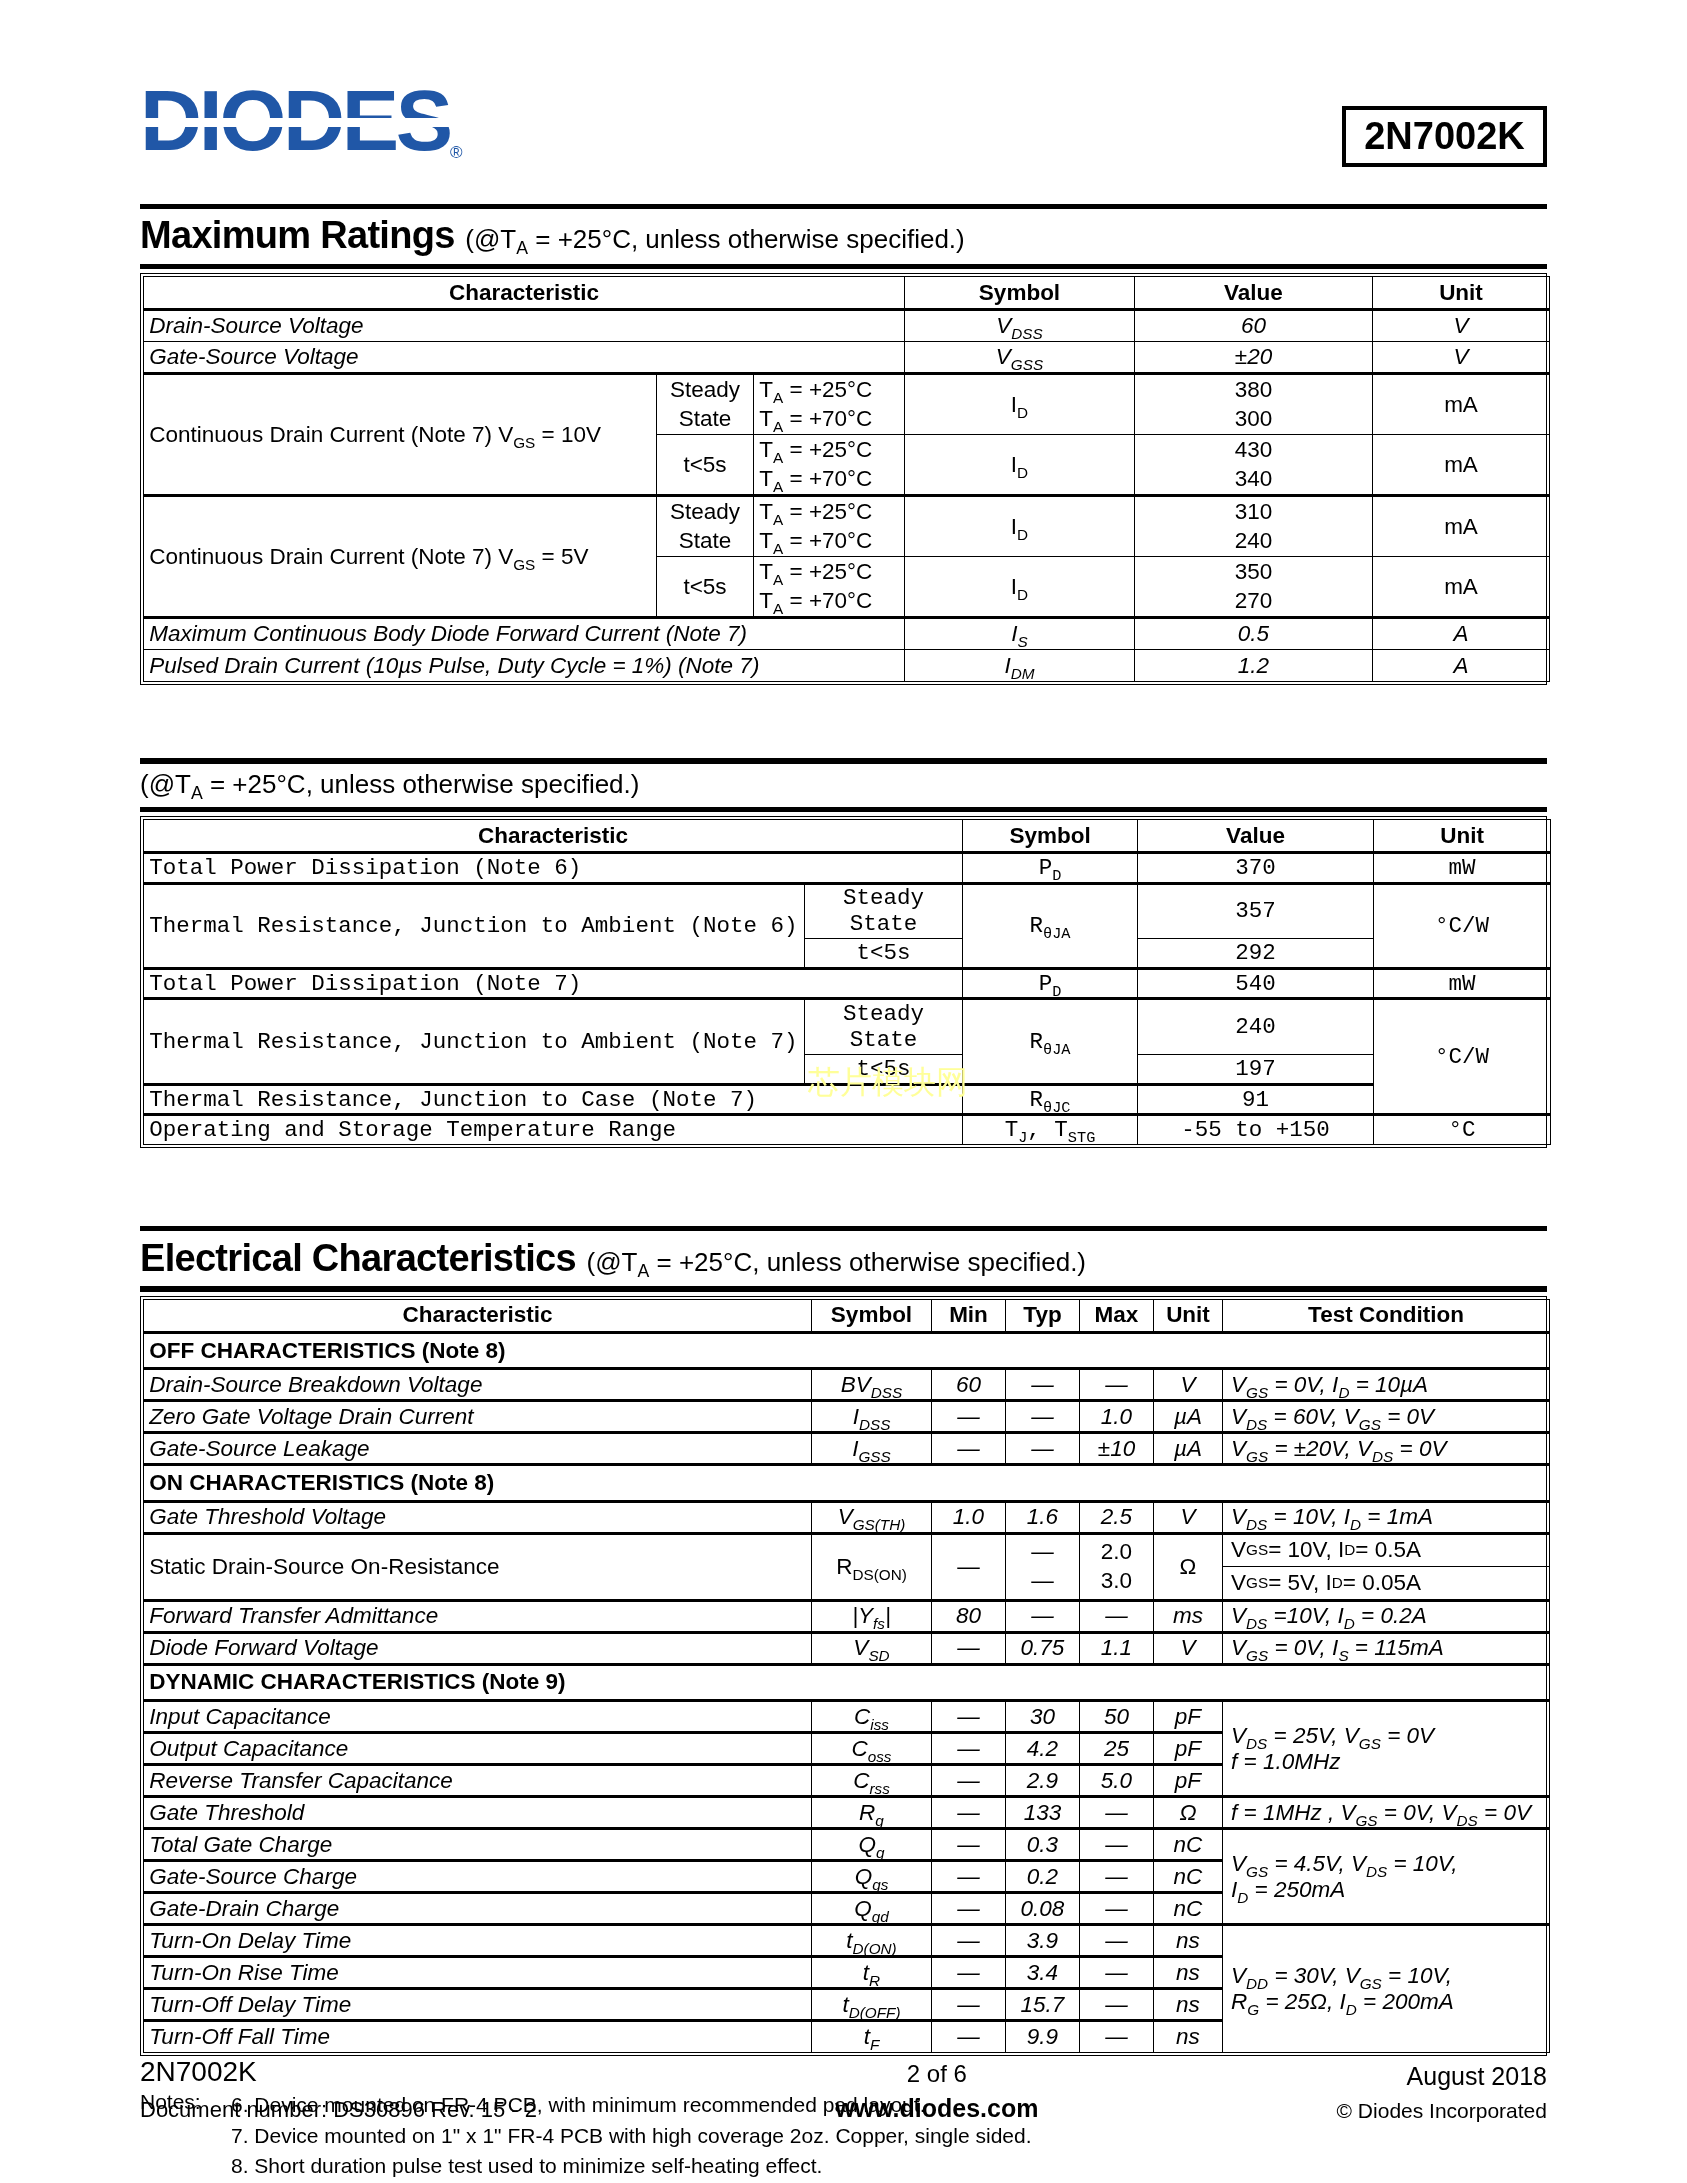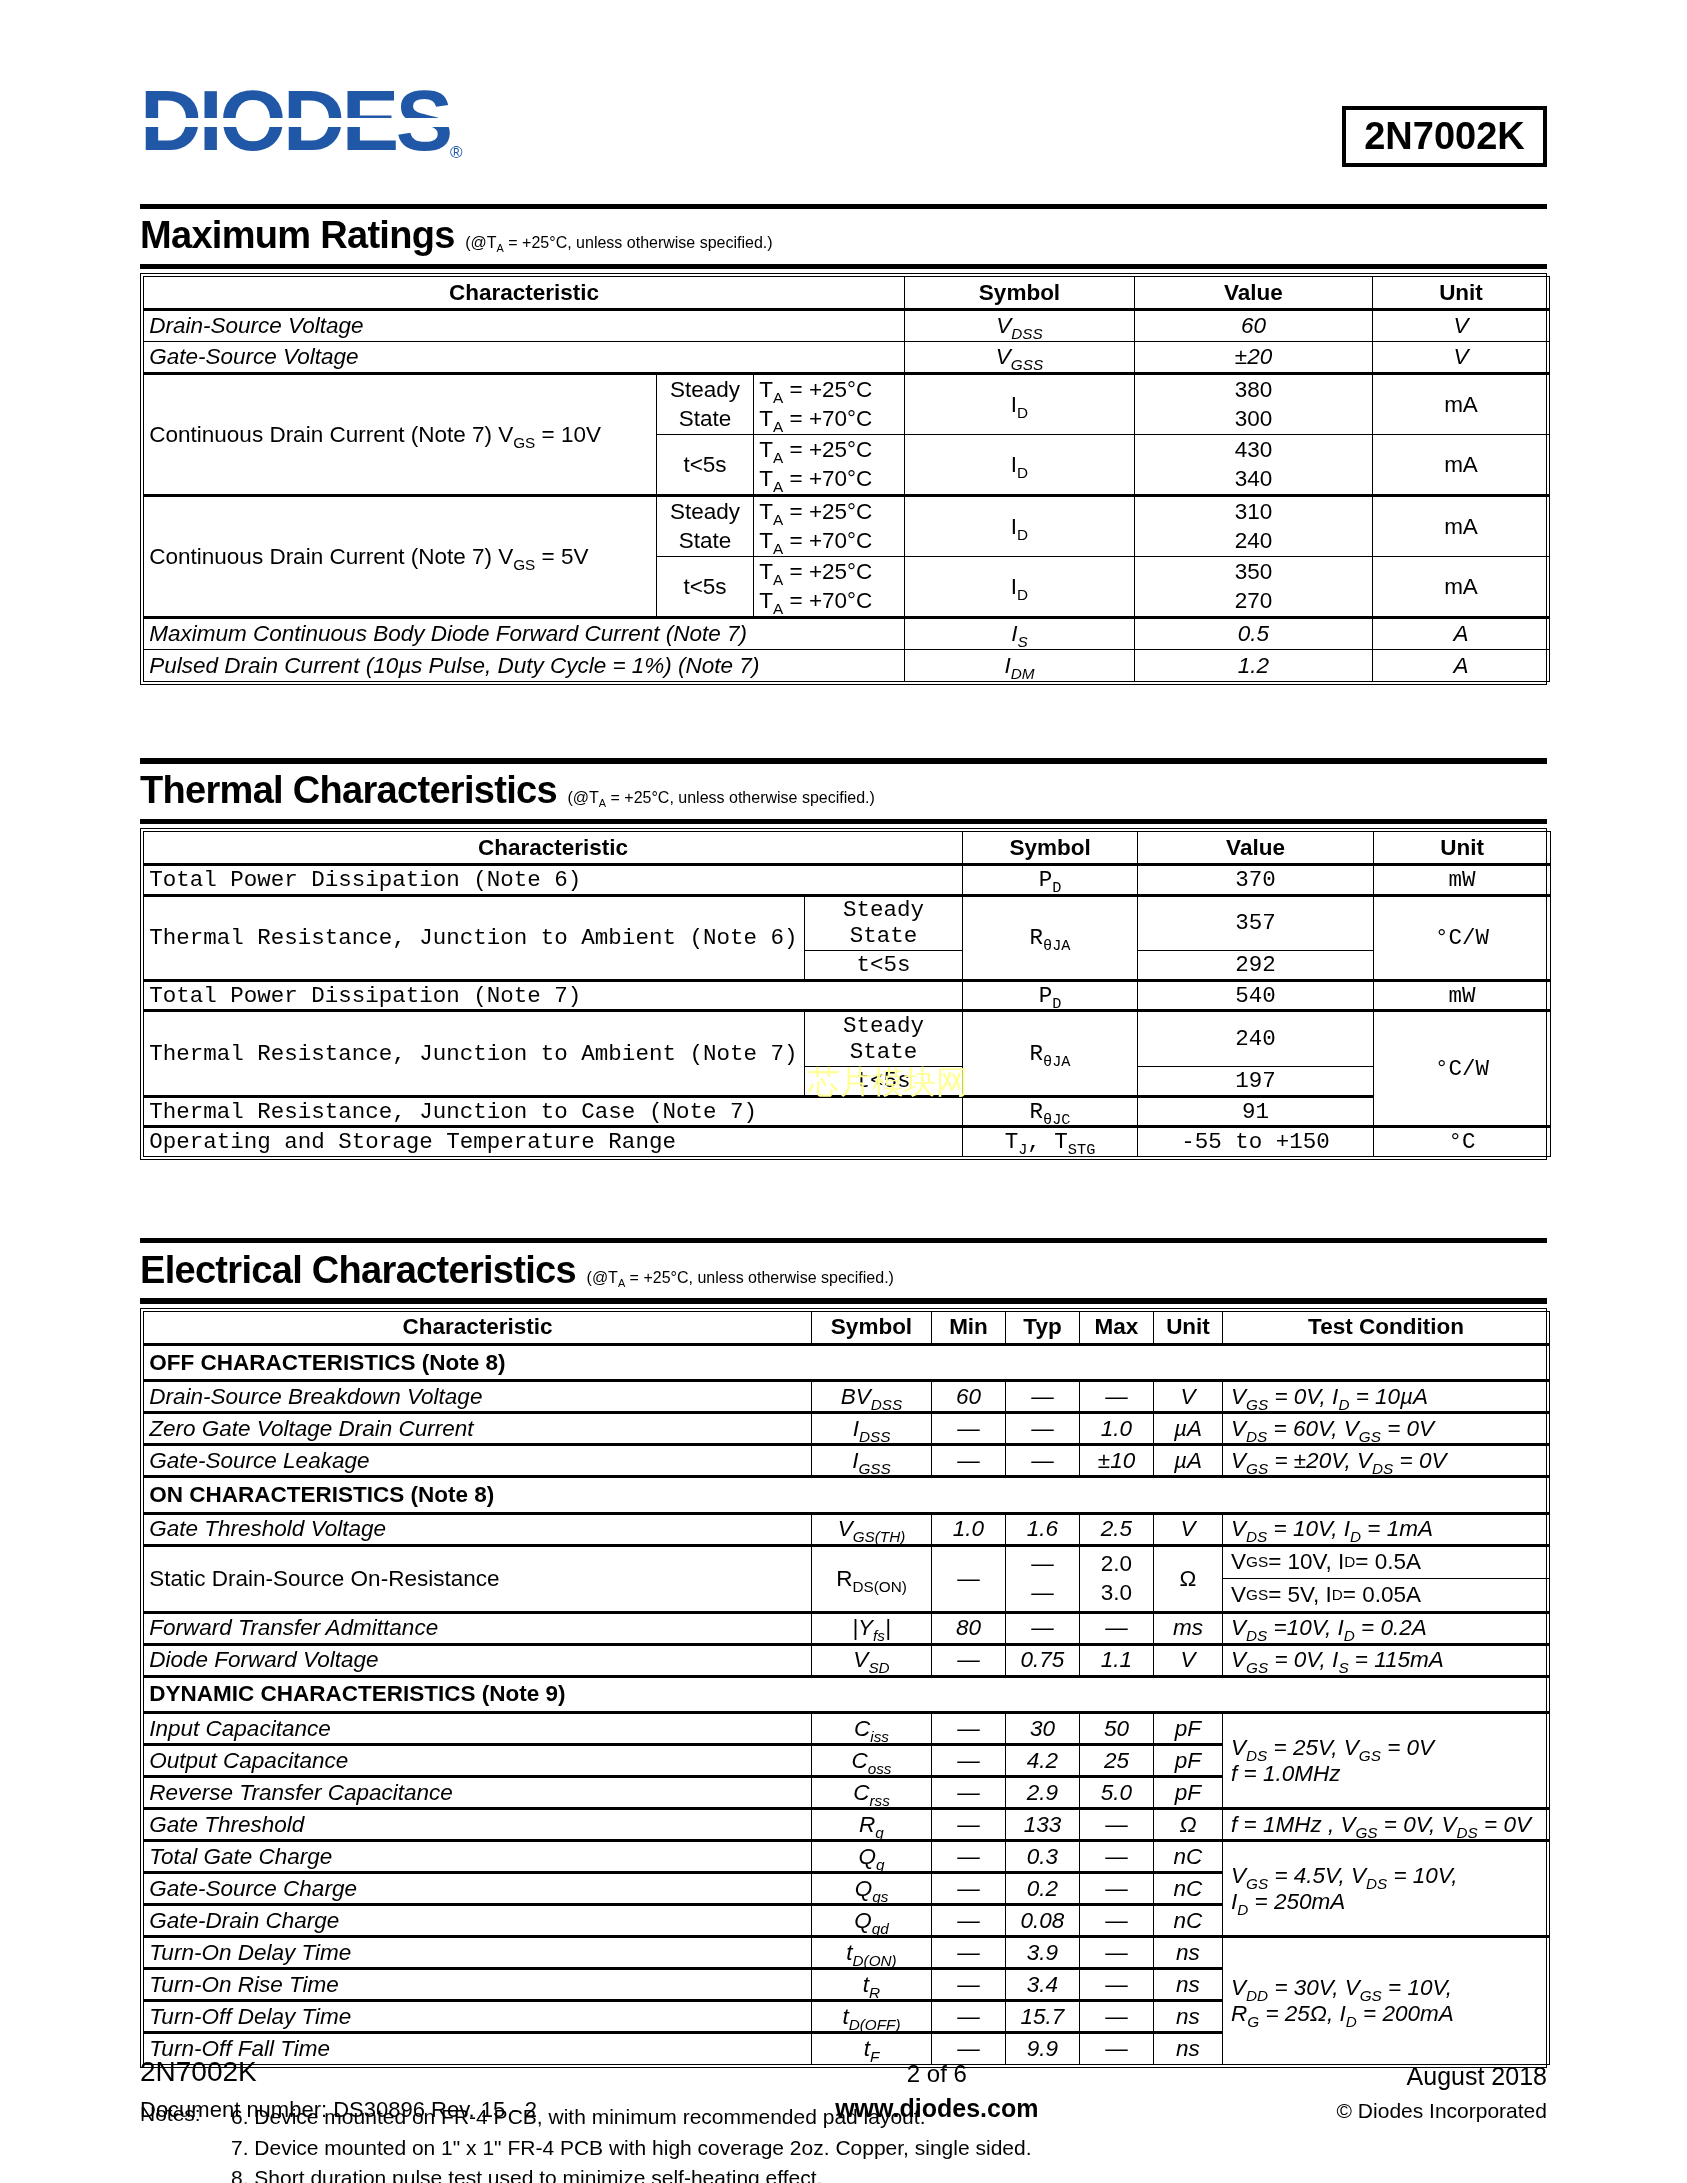--- a/index.html
+++ b/index.html
@@ -16,21 +16,21 @@
   .logo-word { position:relative; display:inline-block; font-size:86px; font-weight:900; letter-spacing:-3.3px; color:#2057a7; line-height:1; }
   .logo-stripe { position:absolute; left:-2.6px; right:-2.6px; top:41px; height:8.6px; background:#fff; }
   .logo-reg { font-size:17px; color:#2057a7; vertical-align:bottom; }
   .logo-sub { font-size:19px; font-weight:bold; color:#4a4a4a; letter-spacing:16px; margin-top:4px; }
   .part-box { margin-top:29px; border:4px solid #000; width:197px; height:53px; display:flex; align-items:center; justify-content:center; font-size:38px; font-weight:bold; }
 
   
   .rule  { height:5.3px; background:#000; }
   .title-line { display:flex; align-items:baseline; gap:10.6px; margin:5.3px 0 6.6px 0; }
   .sec-title { font-size:38px; font-weight:bold; letter-spacing:-0.7px; }
-  .sec-sub { font-size:16px; }
+  .sec-sub { font-size:26px; }
   sub { font-size:68%; line-height:0; }
 
   
   .tbl-wrap { border:1.3px solid #000; padding:2px; margin-top:4px; }
   table { border-collapse:collapse; table-layout:fixed; width:100%; font-size:22.5px; }
   td,th { border:1.3px solid #000; padding:0.7px 5.3px; text-align:center; vertical-align:middle; }
   th { font-weight:bold; border-bottom:3.3px solid #000; height:30px; }
   .tleft { text-align:left; }
   .testc { text-align:left; padding-left:8px; }
   tr.thick > td { border-top:3.3px solid #000; }
@@ -184,21 +184,20 @@
           <td>I<sub>DM</sub></td>
           <td>1.2</td>
           <td>A</td>
         </tr>
       </tbody>
         </table>
     </div>
 
     <div class="rule gap-thermal"></div>
     <div class="title-line">
-      <span class="sec-title">Thermal Characteristics</span>
       <span class="sec-sub">(@T<sub>A</sub> = +25°C, unless otherwise specified.)</span>
     </div>
     <div class="rule"></div>
 
     <div class="tbl-wrap">
       <table>
         <colgroup>
             <col style="width:661px">
             <col style="width:158px">
             <col style="width:175px">

